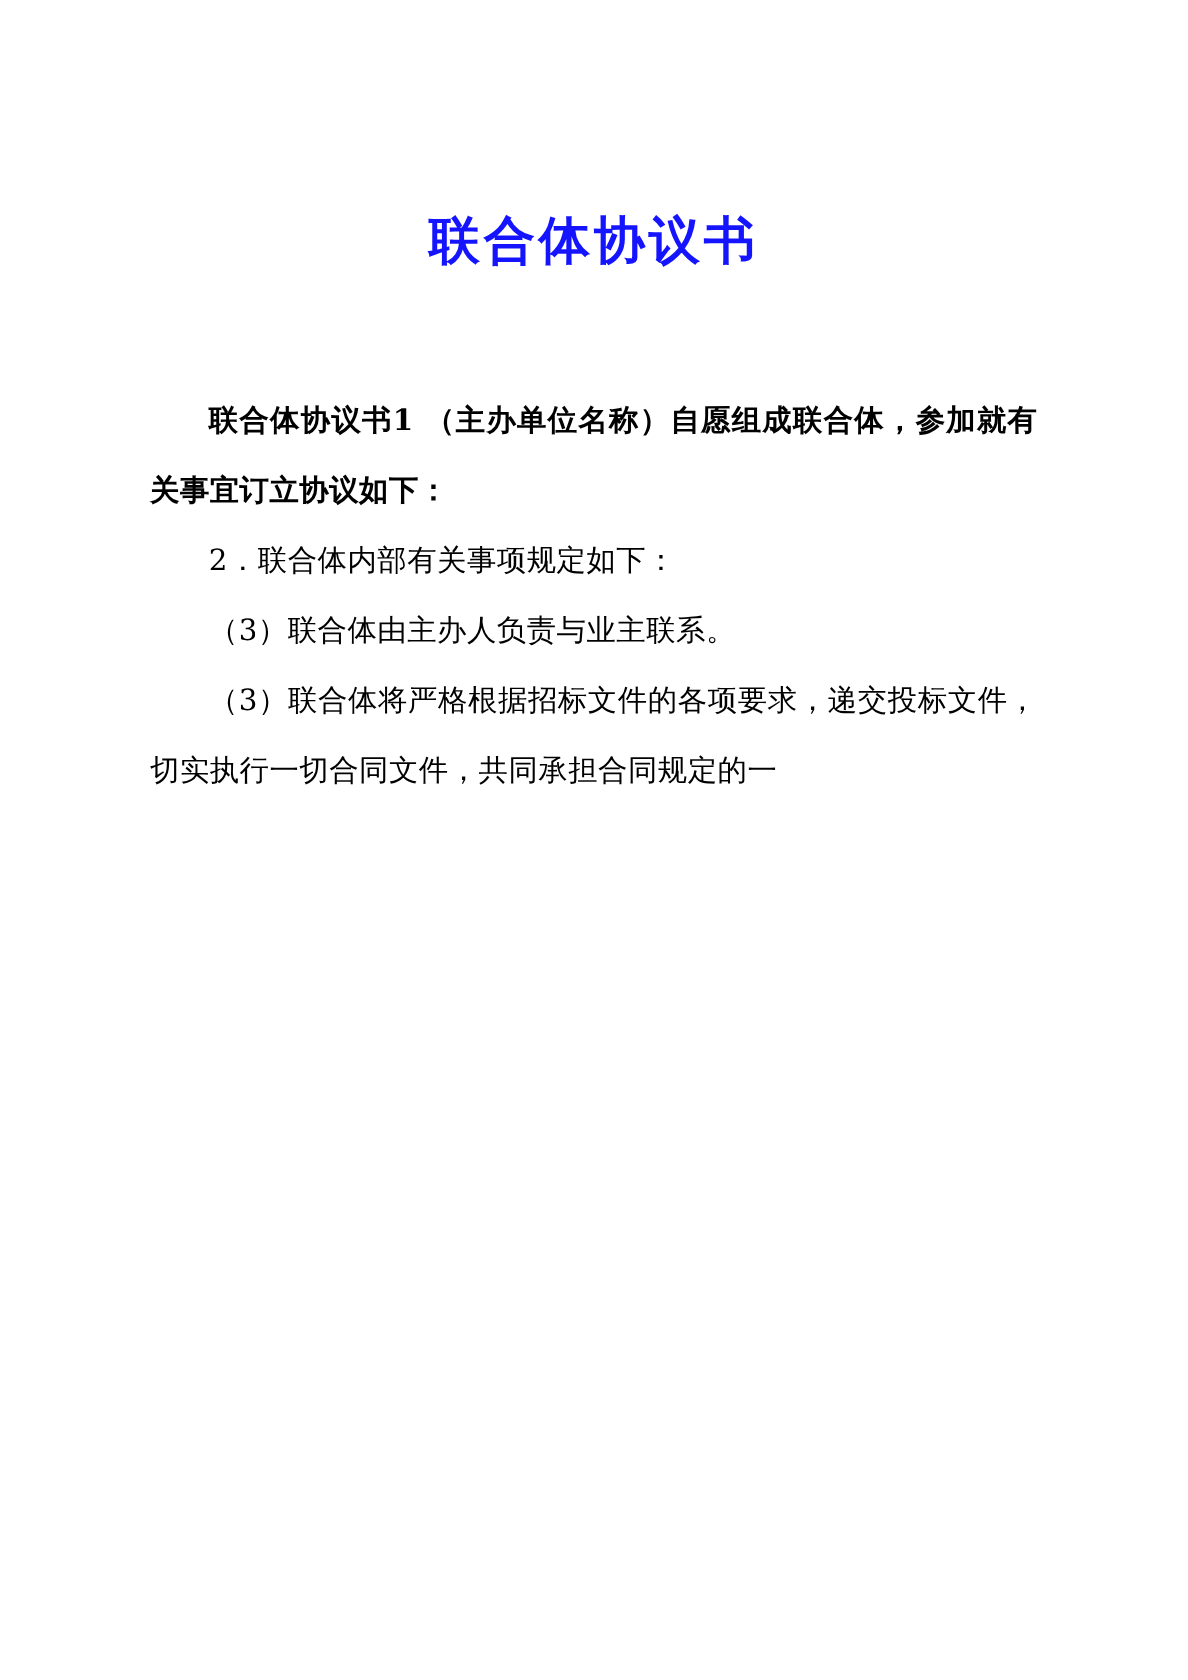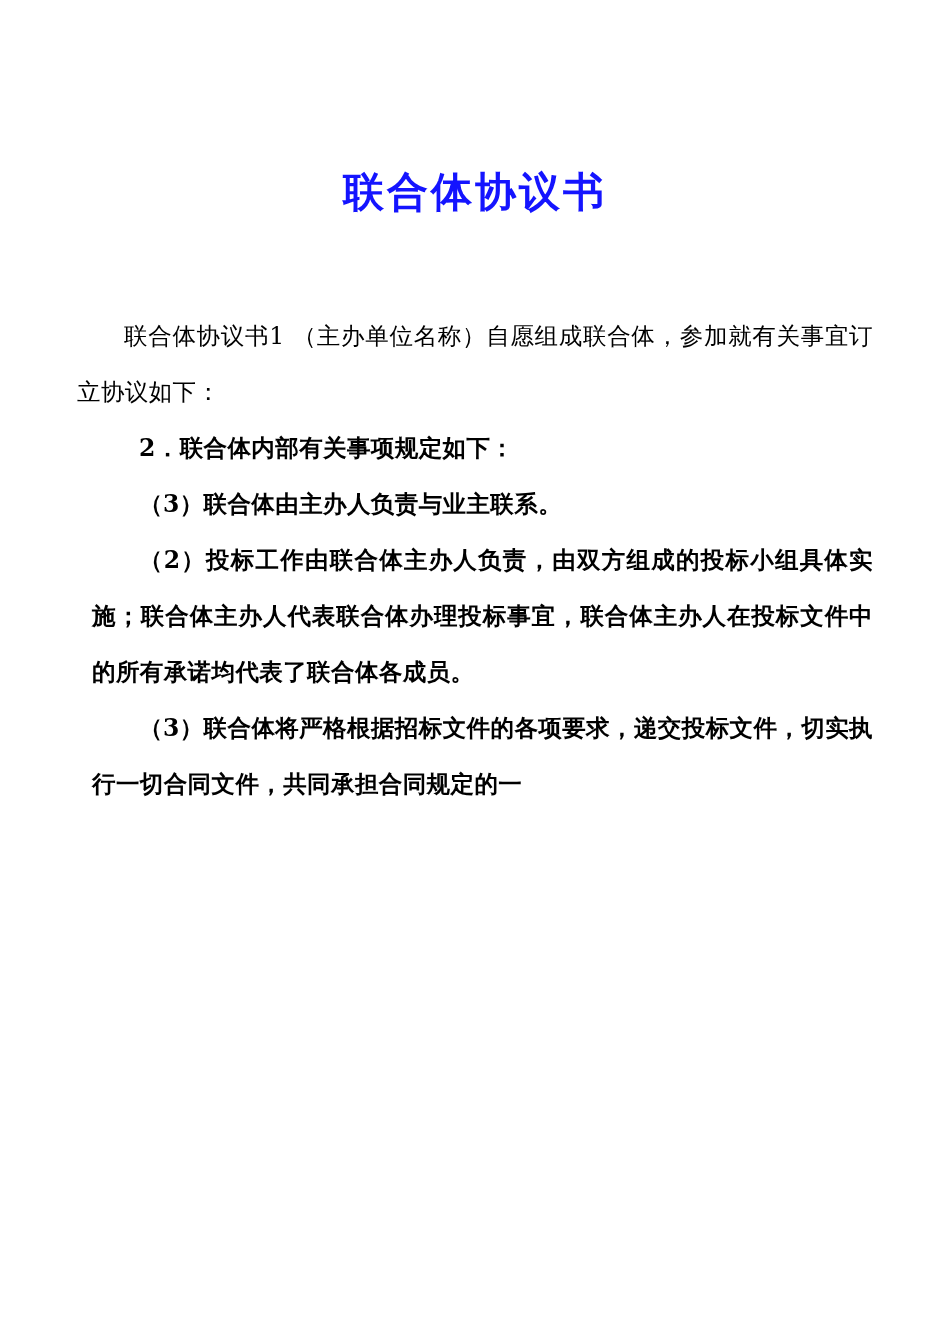--- a/index.html
+++ b/index.html
@@ -13,21 +13,21 @@
     height: 1344px;
     font-family: "DejaVu Serif", "Liberation Serif", serif;
     color: #000000;
     overflow: hidden;
   }
   .page {
     position: relative;
     width: 950px;
     height: 1344px;
     box-sizing: border-box;
-    padding: 0 77px;
+    padding: 0 120px;
     background: #ffffff;
   }
   .doc-title {
     margin: 0;
     padding-top: 168px;
     text-align: center;
     color: #1414ff;
     font-family: "DejaVu Sans", "Liberation Sans", sans-serif;
     font-weight: bold;
     font-size: 41px;
@@ -37,43 +37,42 @@
   .body-text {
     margin-top: 92px;
   }
   .para {
     margin: 0;
     font-size: 23.5px;
     line-height: 2.38;
     text-align: justify;
     text-justify: inter-ideograph;
     letter-spacing: 0.4px;
+    font-weight: bold;
   }
   .indent {
     text-indent: 2em;
   }
   .bold-run {
-    font-weight: bold;
-    margin-left: 15px;
+    font-weight: normal;
   }
 </style>
 </head>
 <body>
 
 <div class="page">
 
   <h1 class="doc-title" style="color: rgb(20, 20, 255);">联合体协议书</h1>
 
   <div class="body-text">
 
     <p class="para indent">联合体协议书1     （主办单位名称）自愿组成联合体，参加就有关事宜订立协议如下：</p>
 
 
     <p class="para indent bold-run">2．联合体内部有关事项规定如下：</p>
 
     <p class="para indent bold-run">（3）联合体由主办人负责与业主联系。</p>
 
-    <p class="para indent bold-run">（2）投标工作由联合体主办人负责，由双方组成的投标小组具体实施；联合体主办人代表联合体办理投标事宜，联合体主办人在投标文件中的所有承诺均代表了联合体各成员。</p>
 
     <p class="para indent bold-run">（3）联合体将严格根据招标文件的各项要求，递交投标文件，切实执行一切合同文件，共同承担合同规定的一</p>
 
   </div>
 </div>
 
 </body></html>

